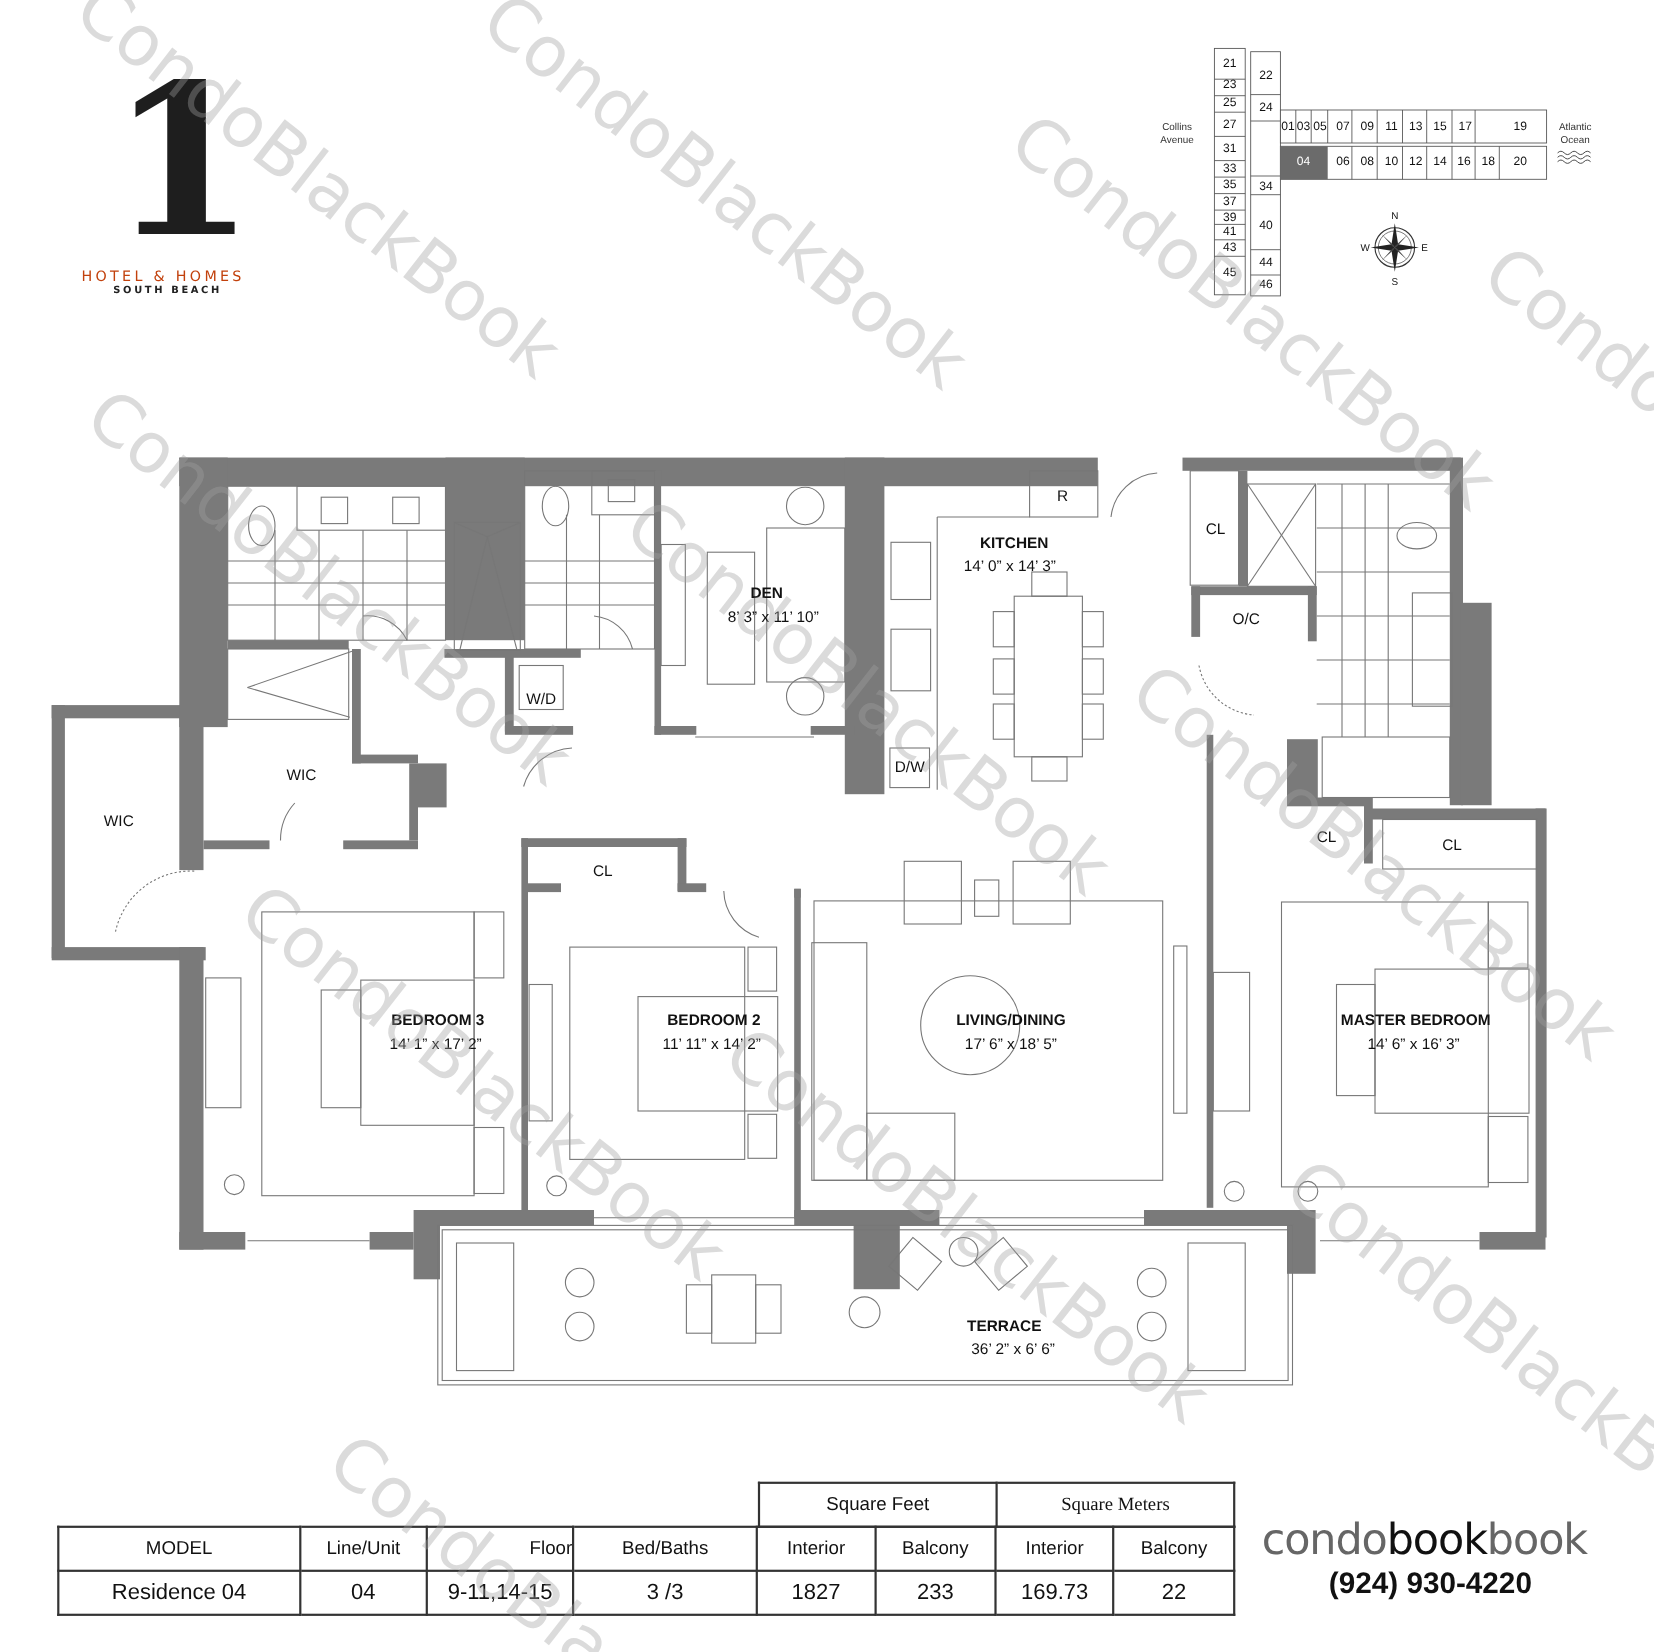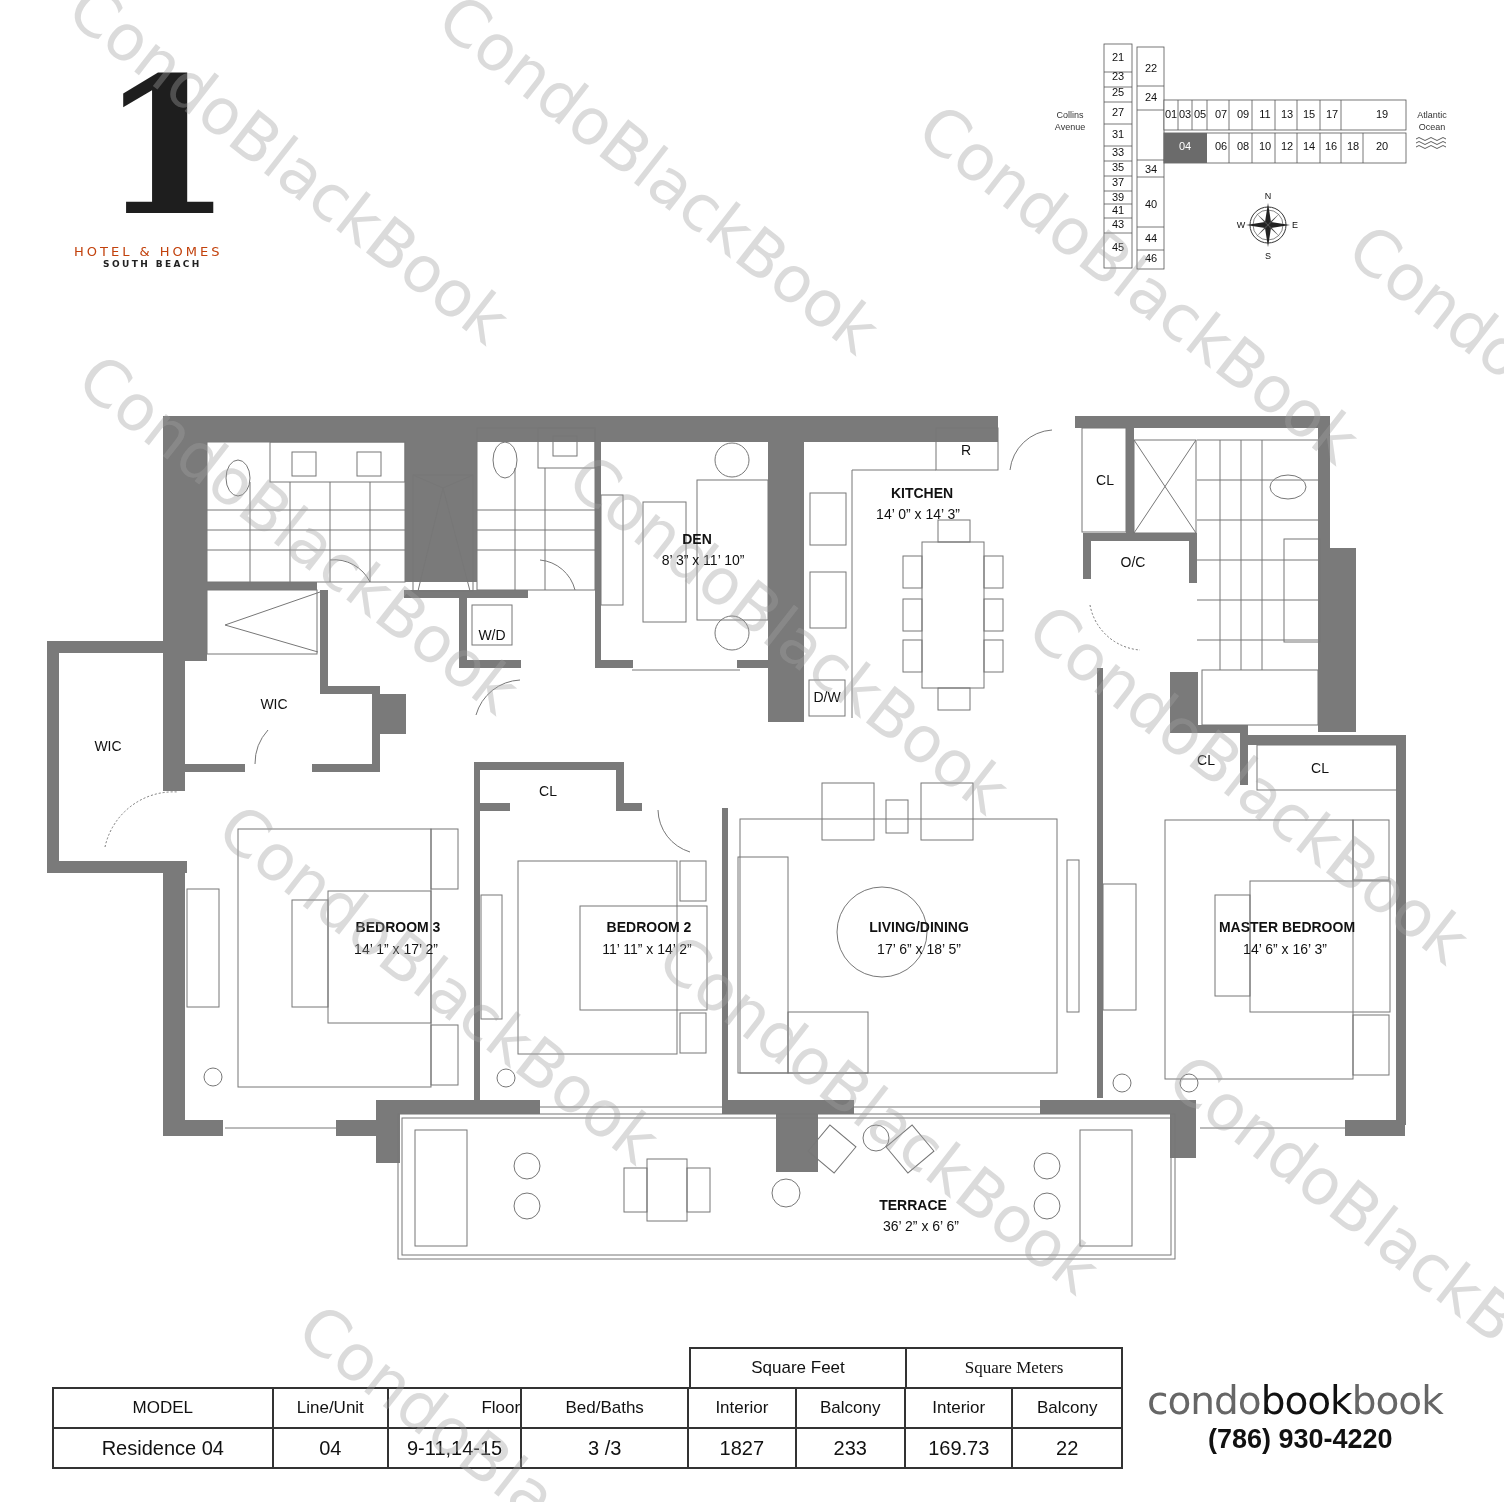--- a/index.html
+++ b/index.html
@@ -373,21 +373,21 @@
     <td>3 /3</td>
     <td>1827</td>
     <td>233</td>
     <td>169.73</td>
     <td>22</td>
   </tr>
 </tbody>
   </table>
 
 <div class="abs cbb"><span>condo</span><b>book</b><span>book</span></div>
-<div class="abs phone">(786) 930-4220</div>
+<div class="abs phone">(924) 930-4220</div>
 
 <div class="wm" style="left:100px;top:-30px;">CondoBlackBook</div>
 <div class="wm" style="left:470px;top:-20px;">CondoBlackBook</div>
 <div class="wm" style="left:950px;top:90px;">CondoBlackBook</div>
 <div class="wm" style="left:1380px;top:210px;">CondoBlackBook</div>
 <div class="wm" style="left:110px;top:340px;">CondoBlackBook</div>
 <div class="wm" style="left:600px;top:440px;">CondoBlackBook</div>
 <div class="wm" style="left:1060px;top:590px;">CondoBlackBook</div>
 <div class="wm" style="left:250px;top:790px;">CondoBlackBook</div>
 <div class="wm" style="left:690px;top:920px;">CondoBlackBook</div>

